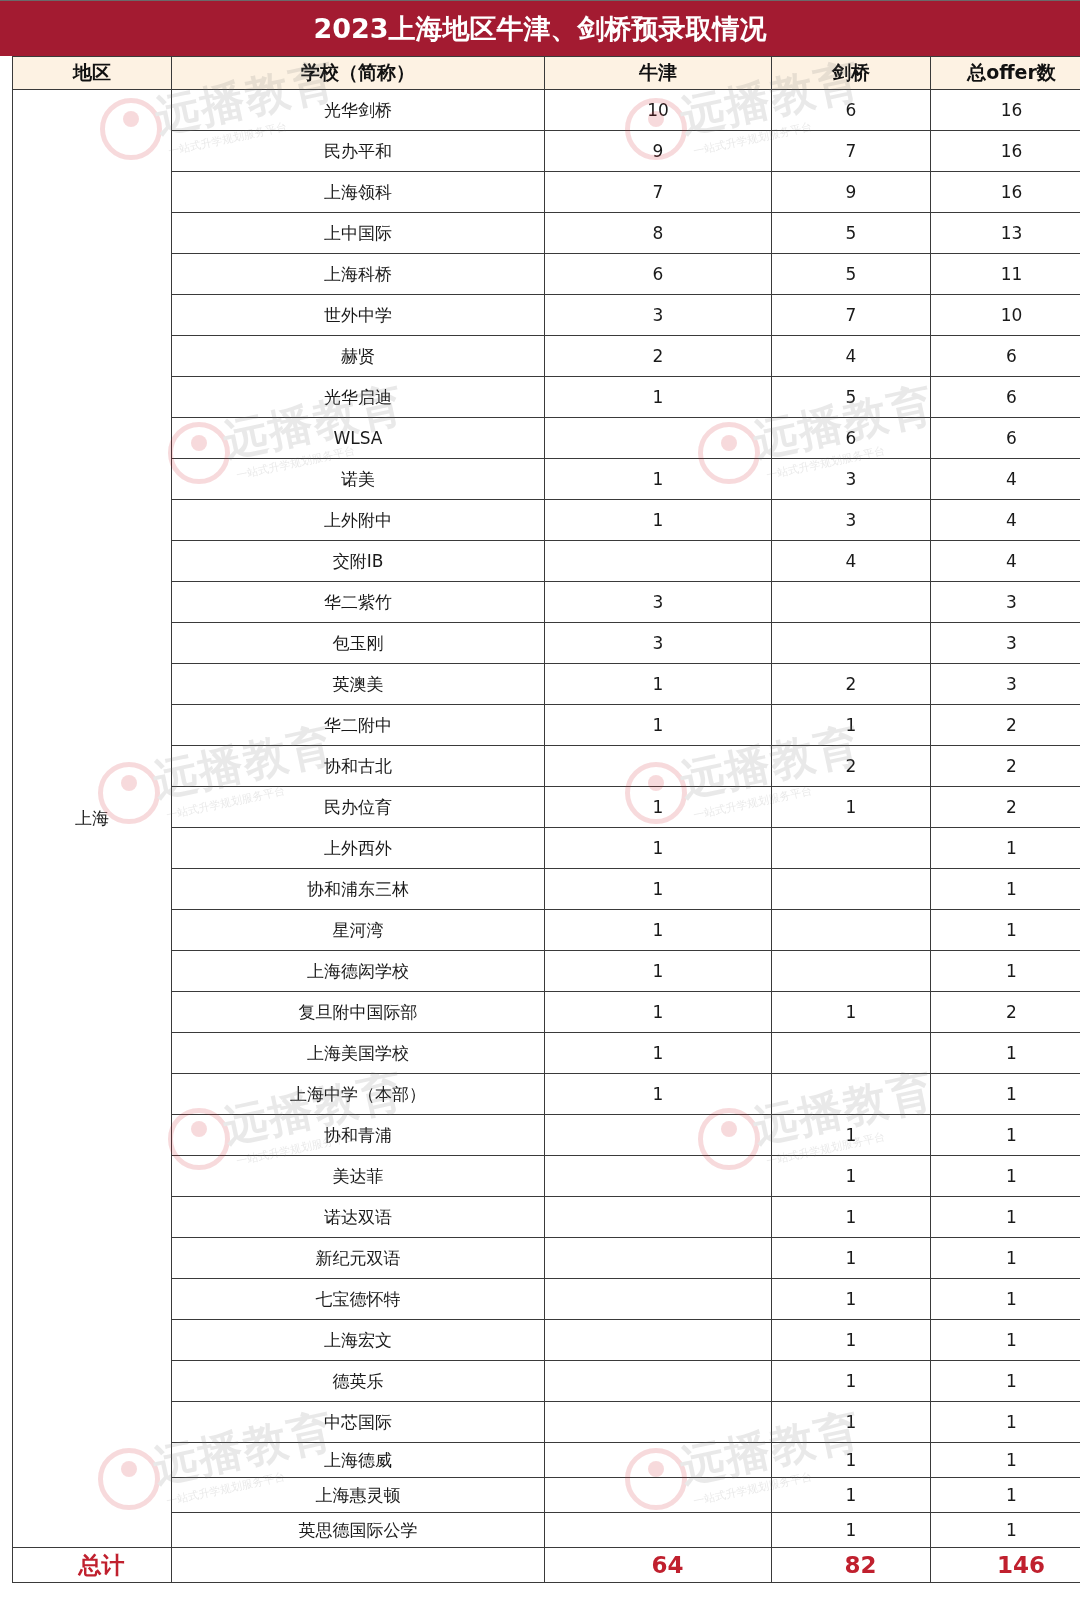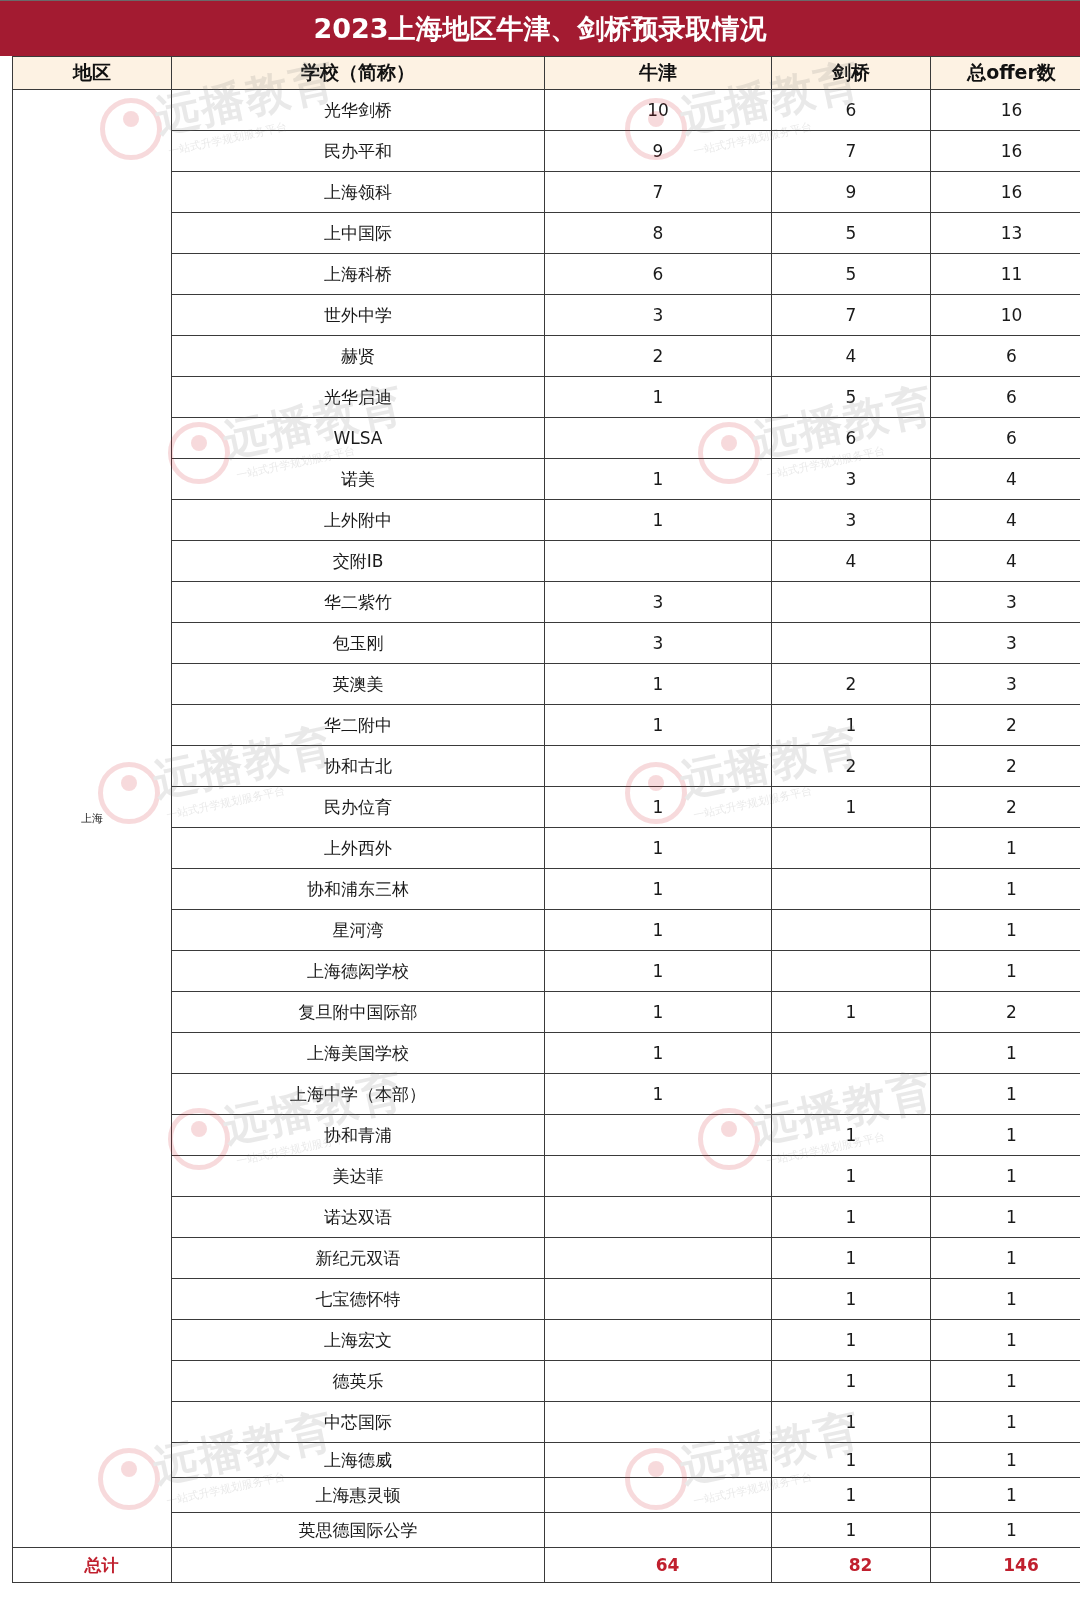--- a/index.html
+++ b/index.html
@@ -9,22 +9,22 @@
                background: #a31b31; color: #ffffff; font-weight: bold; font-size: 27px;
                display: flex; align-items: center; justify-content: center;
                border-top: 1px solid #6a6a6a; box-sizing: border-box; }
   table { position: absolute; left: 12px; top: 56px; width: 1080px; border-collapse: collapse;
           table-layout: fixed; }
   td, th { border: 1.5px solid #3a3a3a; text-align: center; vertical-align: middle;
            padding: 0; font-size: 17px; overflow: hidden; white-space: nowrap; }
   th { background: #fdf2e3; font-weight: bold; font-size: 19px; height: 32px; color: #111; }
   tr.data td { height: 40px; }
   tr.data.short td { height: 34px; }
-  td.region { font-size: 11px; background: transparent; border-radius: 20px; }
-  tr.total td { height: 34px; color: #c0202e; font-weight: bold; font-size: 17px; padding-left: 19px; }
+  td.region { font-size: 17px; background: transparent; border-radius: 20px; }
+  tr.total td { height: 34px; color: #c0202e; font-weight: bold; font-size: 23px; padding-left: 19px; }
   .wm { position: absolute; pointer-events: none; opacity: 0.16; width: 290px; height: 90px; }
   .wm .logo { position: absolute; left: 0; top: 10px; width: 62px; height: 62px; border-radius: 50%;
               border: 5px solid #d21f2b; box-sizing: border-box; }
   .wm .logo::after { content: ""; position: absolute; left: 18px; top: 8px; width: 16px; height: 16px;
                      border-radius: 50%; background: #d21f2b; }
   .wm .wm-text { position: absolute; left: 62px; top: 0; font-size: 44px; font-weight: bold; color: #7a7a7a;
                  transform: rotate(-12deg); transform-origin: left bottom; letter-spacing: 2px; }
   .wm .wm-sub { position: absolute; left: 70px; top: 56px; font-size: 11px; color: #7a7a7a;
                 transform: rotate(-12deg); transform-origin: left bottom; }
 </style>

